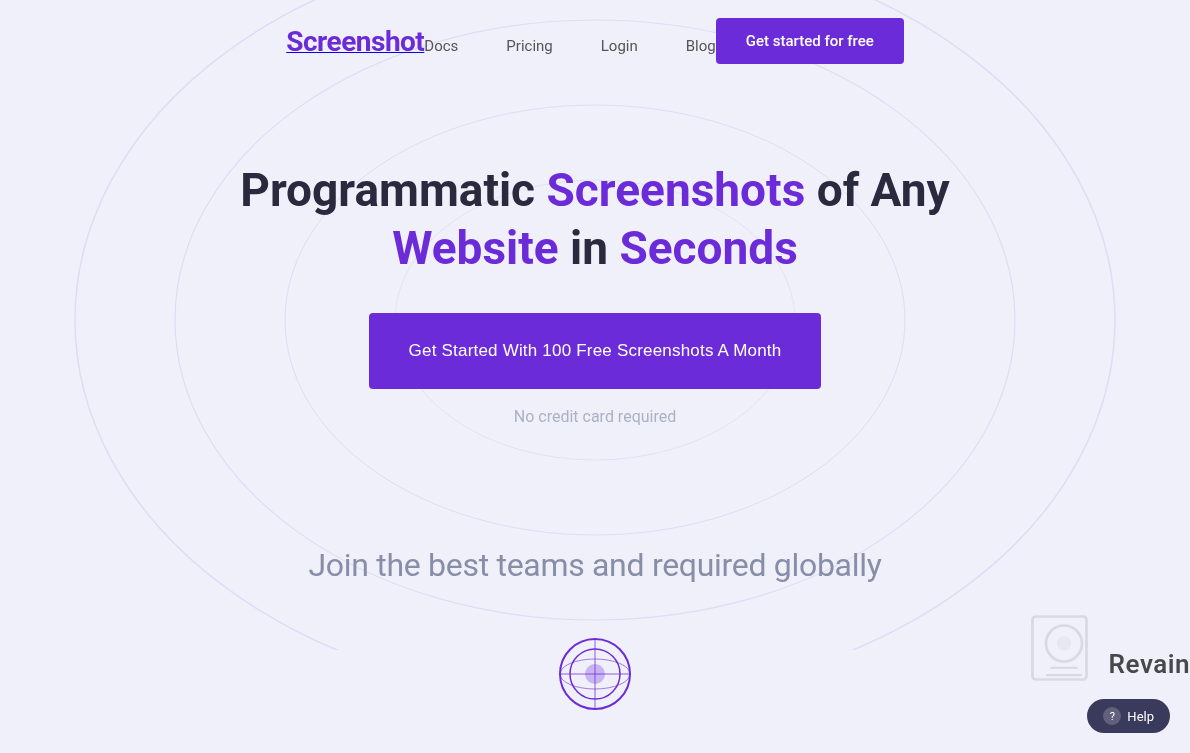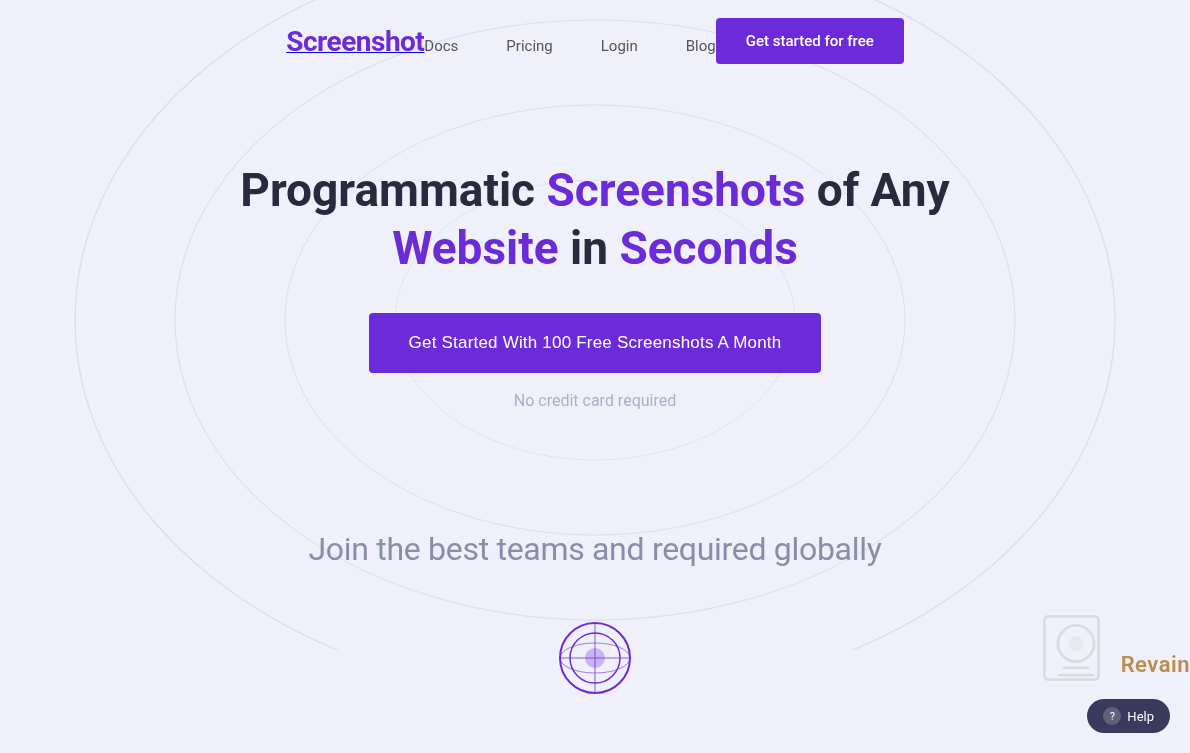--- a/index.html
+++ b/index.html
@@ -80,21 +80,21 @@
     }
 
     .hero-title .highlight-purple {
       color: #6c2bd9;
     }
 
     .hero-cta-btn {
       background: #6c2bd9;
       color: #fff;
       border: none;
-      padding: 20px 40px;
+      padding: 28px 40px;
       font-size: 17px;
       font-weight: 500;
       border-radius: 4px;
       cursor: pointer;
       margin-bottom: 14px;
       letter-spacing: 0.2px;
     }
 
     .hero-no-cc {
       font-size: 16px;
@@ -135,23 +135,23 @@
       opacity: 0.35;
     }
 
     .revain-text-group {
       display: flex;
       flex-direction: column;
       align-items: flex-start;
     }
 
     .revain-label {
-      font-size: 22px;
+      font-size: 26px;
       font-weight: 600;
-      color: #a16207;
+      color: #000000;
       letter-spacing: 0.5px;
       margin-top: 32px;
     }
 
     
     .help-btn {
       position: fixed;
       bottom: 20px;
       right: 20px;
       background: #3a3a5c;

